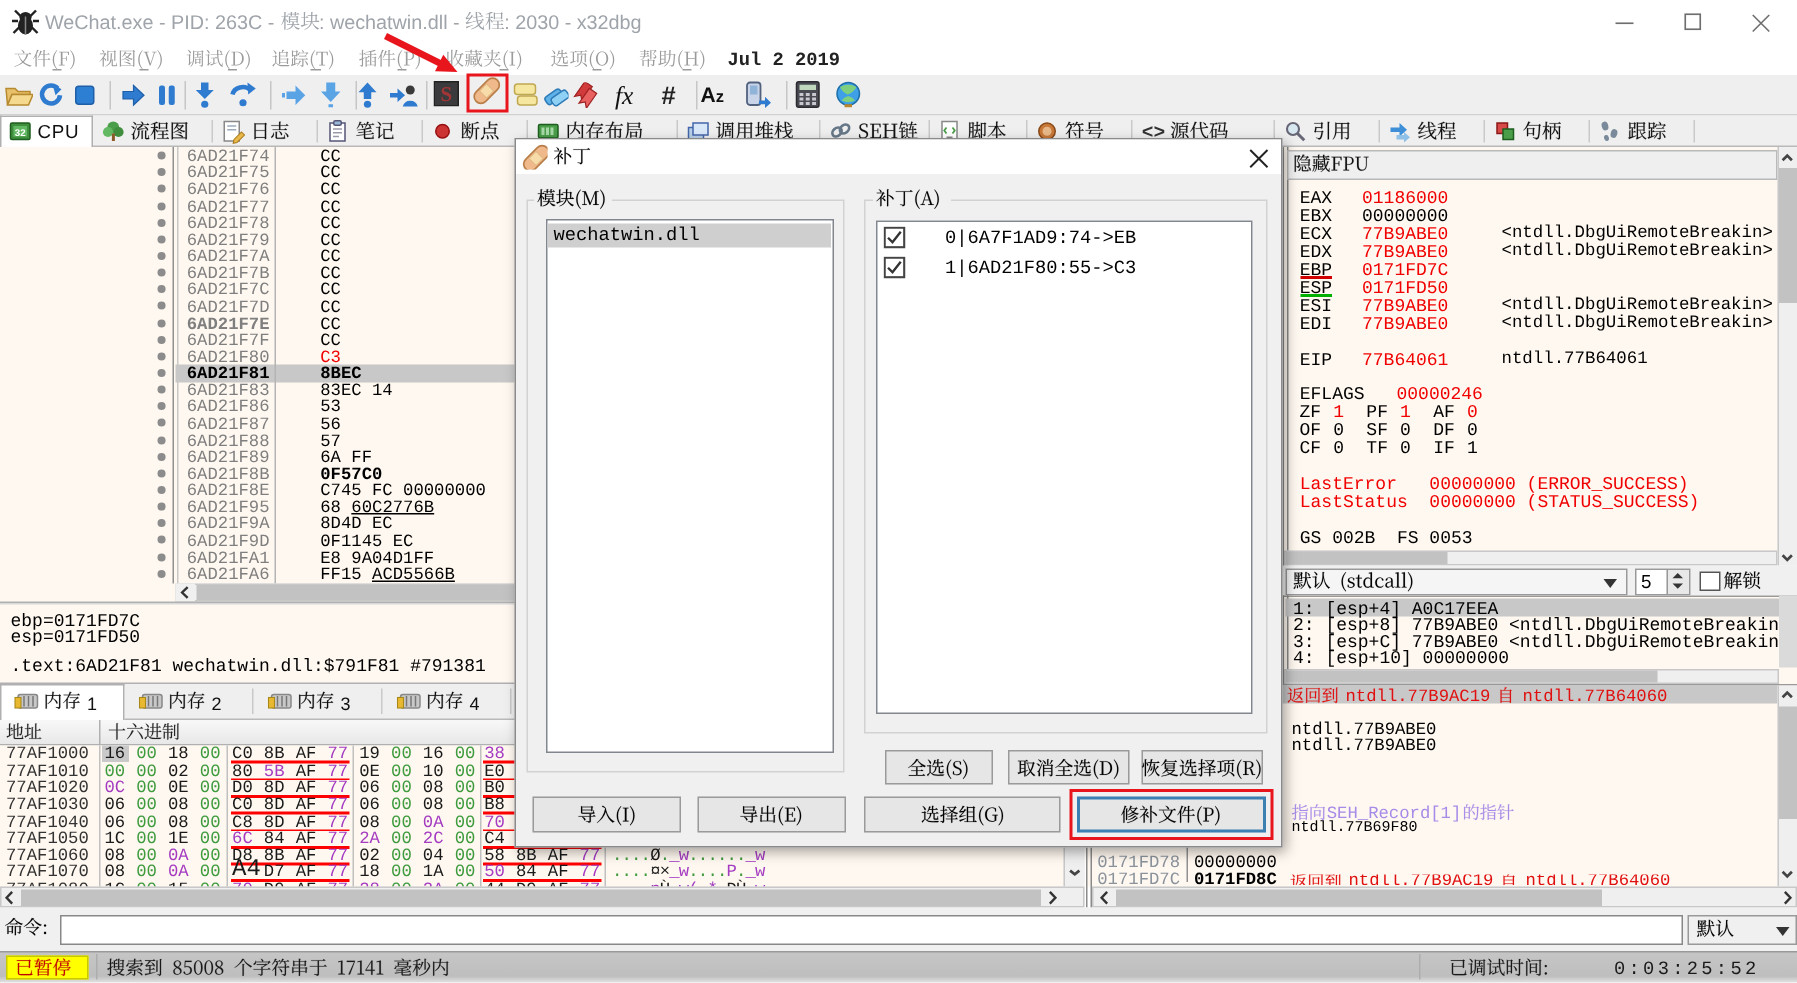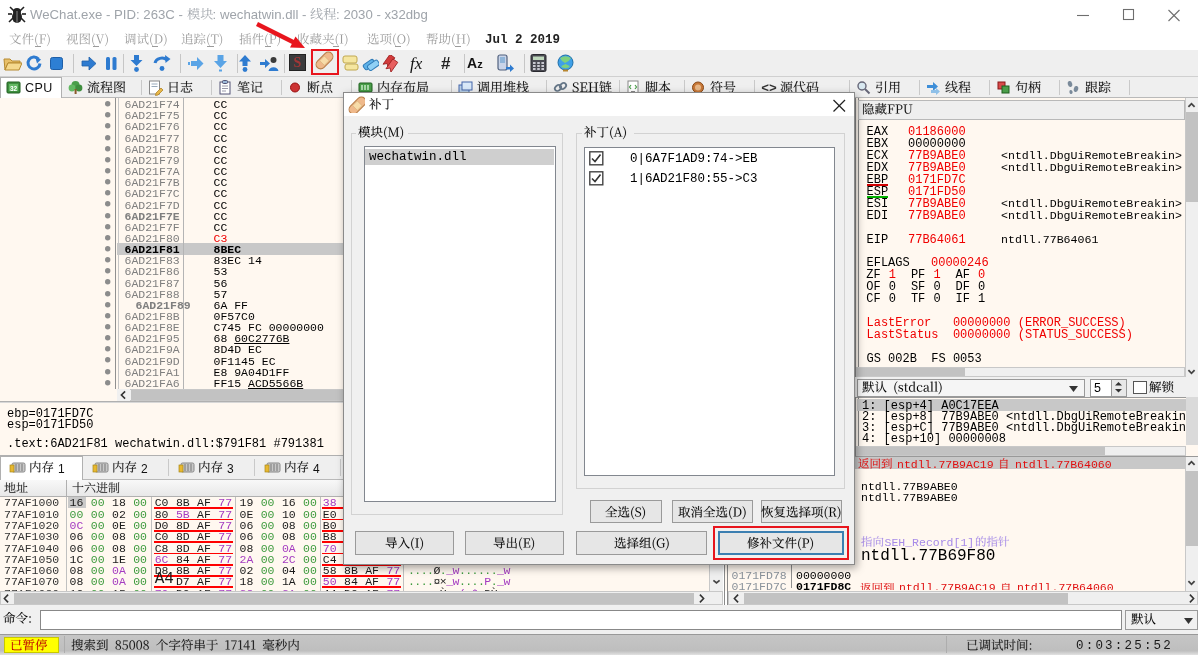--- a/index.html
+++ b/index.html
@@ -529,24 +529,24 @@
 <div class="abs mono" style="left:124.5px;top:244.1px;font-size:11.5px;color:#000;font-weight:bold;">6AD21F81</div>
 <div class="abs mono" style="left:213.5px;top:244.1px;font-size:11.5px;color:#000;font-weight:bold;">8BEC</div>
 <div class="abs mono" style="left:124.5px;top:255.2px;font-size:11.5px;color:#7F7F7F;font-weight:normal;">6AD21F83</div>
 <div class="abs mono" style="left:213.5px;top:255.2px;font-size:11.5px;color:#000;font-weight:normal;">83EC 14</div>
 <div class="abs mono" style="left:124.5px;top:266.4px;font-size:11.5px;color:#7F7F7F;font-weight:normal;">6AD21F86</div>
 <div class="abs mono" style="left:213.5px;top:266.4px;font-size:11.5px;color:#000;font-weight:normal;">53</div>
 <div class="abs mono" style="left:124.5px;top:277.5px;font-size:11.5px;color:#7F7F7F;font-weight:normal;">6AD21F87</div>
 <div class="abs mono" style="left:213.5px;top:277.5px;font-size:11.5px;color:#000;font-weight:normal;">56</div>
 <div class="abs mono" style="left:124.5px;top:288.7px;font-size:11.5px;color:#7F7F7F;font-weight:normal;">6AD21F88</div>
 <div class="abs mono" style="left:213.5px;top:288.7px;font-size:11.5px;color:#000;font-weight:normal;">57</div>
-<div class="abs mono" style="left:124.5px;top:299.8px;font-size:11.5px;color:#7F7F7F;font-weight:bold;margin-left:11px;">6AD21F89</div>
+<div class="abs mono" style="left:124.5px;top:299.8px;font-size:11.5px;color:#7F7F7F;font-weight:normal;">6AD21F89</div>
 <div class="abs mono" style="left:213.5px;top:299.8px;font-size:11.5px;color:#000;font-weight:normal;">6A FF</div>
 <div class="abs mono" style="left:124.5px;top:310.9px;font-size:11.5px;color:#7F7F7F;font-weight:normal;">6AD21F8B</div>
-<div class="abs mono" style="left:213.5px;top:310.9px;font-size:11.5px;color:#000;font-weight:normal;">0F57C0</div>
+<div class="abs mono" style="left:213.5px;top:310.9px;font-size:11.5px;color:#000;font-weight:bold;">0F57C0</div>
 <div class="abs mono" style="left:124.5px;top:322.1px;font-size:11.5px;color:#7F7F7F;font-weight:normal;">6AD21F8E</div>
 <div class="abs mono" style="left:213.5px;top:322.1px;font-size:11.5px;color:#000;font-weight:normal;">C745 FC 00000000</div>
 <div class="abs mono" style="left:124.5px;top:333.2px;font-size:11.5px;color:#7F7F7F;font-weight:normal;">6AD21F95</div>
 <div class="abs mono" style="left:213.5px;top:333.2px;font-size:11.5px;color:#000;font-weight:normal;">68 <span style="text-decoration:underline">60C2776B</span></div>
 <div class="abs mono" style="left:124.5px;top:344.4px;font-size:11.5px;color:#7F7F7F;font-weight:normal;">6AD21F9A</div>
 <div class="abs mono" style="left:213.5px;top:344.4px;font-size:11.5px;color:#000;font-weight:normal;">8D4D EC</div>
 <div class="abs mono" style="left:124.5px;top:355.6px;font-size:11.5px;color:#7F7F7F;font-weight:normal;">6AD21F9D</div>
 <div class="abs mono" style="left:213.5px;top:355.6px;font-size:11.5px;color:#000;font-weight:normal;">0F1145 EC</div>
 <div class="abs mono" style="left:124.5px;top:366.7px;font-size:11.5px;color:#7F7F7F;font-weight:normal;">6AD21FA1</div>
 <div class="abs mono" style="left:213.5px;top:366.7px;font-size:11.5px;color:#000;font-weight:normal;">E8 9A04D1FF</div>
@@ -893,21 +893,21 @@
     </g>
   </svg>
 <div class="abs mono" style="left:884.5px;top:536.5px;font-size:11.5px;color:#A78BE8;font-weight:normal;">SEH_Record[1]</div>
 <svg class="abs " style="left:975.0px;top:535.9px;overflow:visible" width="36" height="14">
     <g fill="#A78BE8" stroke="#A78BE8" stroke-width="8">
       <use href="#g70" transform="translate(0.0,9.8) scale(0.011500,-0.011500)"></use>
       <use href="#g68" transform="translate(11.5,9.8) scale(0.011500,-0.011500)"></use>
       <use href="#g71" transform="translate(23.0,9.8) scale(0.011500,-0.011500)"></use>
     </g>
   </svg>
-<div class="abs mono" style="left:861.0px;top:547.6px;font-size:16px;color:#000;font-weight:normal;">ntdll.77B69F80</div>
+<div class="abs mono" style="left:861.0px;top:547.6px;font-size:10px;color:#000;font-weight:normal;">ntdll.77B69F80</div>
 <div class="abs mono" style="left:731.5px;top:569.8px;font-size:11.5px;color:#8A929B;font-weight:normal;">0171FD78</div>
 <div class="abs mono" style="left:796.0px;top:569.8px;font-size:11.5px;color:#000;font-weight:normal;">00000000</div>
 <div class="abs mono" style="left:731.5px;top:580.9px;font-size:11.5px;color:#8A929B;font-weight:normal;">0171FD7C</div>
 <div class="abs mono" style="left:796.0px;top:580.9px;font-size:11.5px;color:#000;font-weight:bold;">0171FD8C</div>
 <div class="abs" style="left:860px;top:583.3px;width:330px;height:7px;overflow:hidden">
     <svg class="abs " style="left:0.0px;top:-1.8px;overflow:visible" width="36" height="14">
       <g fill="#E01010" stroke="#E01010" stroke-width="8">
         <use href="#g64" transform="translate(0.0,9.8) scale(0.011500,-0.011500)"></use>
         <use href="#g65" transform="translate(11.5,9.8) scale(0.011500,-0.011500)"></use>
         <use href="#g66" transform="translate(23.0,9.8) scale(0.011500,-0.011500)"></use>
@@ -1043,21 +1043,21 @@
       <use href="#g83" transform="translate(12.5,10.6) scale(0.012500,-0.012500)"></use>
     </g>
   </svg>
 <div class="abs" style="left:855.0px;top:397.0px;width:343.0px;height:59.0px;background:#FFF8F0;border-top:1px solid #999"></div>
 <div class="abs" style="left:855.0px;top:397.0px;width:1.0px;height:59.0px;background:#8A8A8A"></div>
 <div class="abs" style="left:857.5px;top:397.0px;width:1.0px;height:59.0px;background:#8A8A8A"></div>
 <div class="abs" style="left:856.5px;top:398.8px;width:329.0px;height:11.9px;background:#C8C8C8"></div>
 <div class="abs mono" style="left:862.0px;top:399.8px;font-size:12.0px;color:#000;font-weight:normal;">1: [esp+4] A0C17EEA</div>
 <div class="abs mono" style="left:862.0px;top:410.7px;font-size:12.0px;color:#000;font-weight:normal;">2: [esp+8] 77B9ABE0 &lt;ntdll.DbgUiRemoteBreakin&gt;</div>
 <div class="abs mono" style="left:862.0px;top:421.6px;font-size:12.0px;color:#000;font-weight:normal;">3: [esp+C] 77B9ABE0 &lt;ntdll.DbgUiRemoteBreakin&gt;</div>
-<div class="abs mono" style="left:862.0px;top:432.5px;font-size:12.0px;color:#000;font-weight:normal;">4: [esp+10] 00000008</div>
+<div class="abs mono" style="left:862.0px;top:432.5px;font-size:12.0px;color:#000;font-weight:normal;">4: [esp+10] 00000000</div>
 <div class="abs" style="left:856.0px;top:445.5px;width:330.0px;height:10.0px;background:#EFEFEF;border:1px solid #C8C8C8"></div>
 <div class="abs" style="left:857.0px;top:446.5px;width:248.0px;height:8.0px;background:#C2C2C2"></div>
 <div class="abs" style="left:1186.0px;top:397.0px;width:12.0px;height:48.0px;background:#DADADA"></div>
 <div class="abs" style="left:0.0px;top:604.5px;width:1198.0px;height:3.5px;background:#F0F0F0"></div>
 <div class="abs" style="left:0.0px;top:608.0px;width:1198.0px;height:26.0px;background:#F0F0F0"></div>
 <svg class="abs " style="left:3.0px;top:612.0px;overflow:visible" width="31" height="16">
     <g fill="#000" stroke="#000" stroke-width="8">
       <use href="#g84" transform="translate(0.0,10.6) scale(0.012500,-0.012500)"></use>
       <use href="#g85" transform="translate(12.5,10.6) scale(0.012500,-0.012500)"></use>
       <use href="#g86" transform="translate(25.0,10.6) scale(0.012500,-0.012500)"></use>

